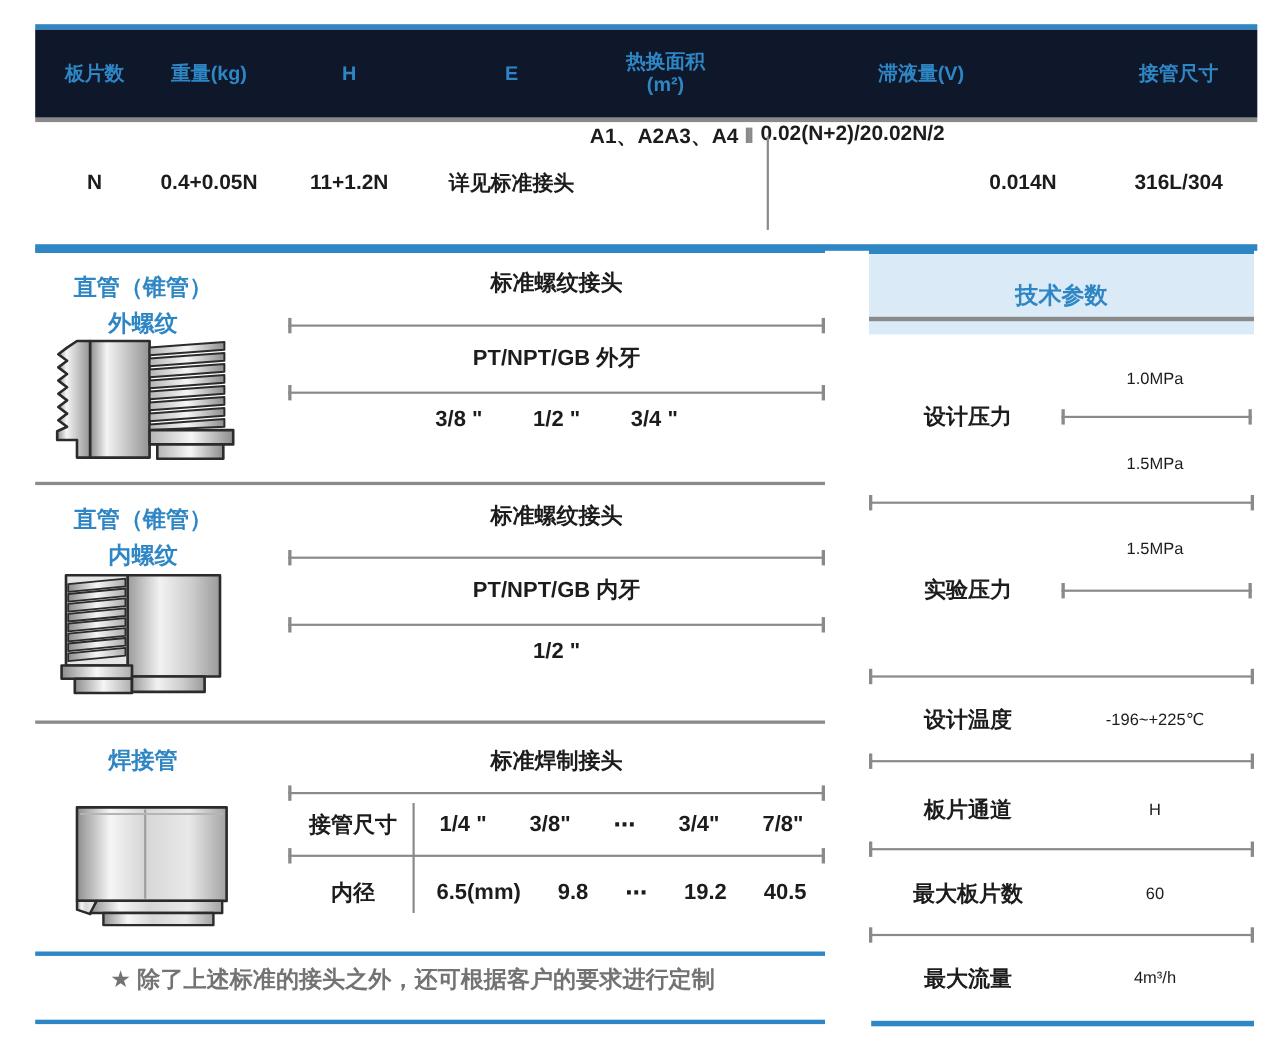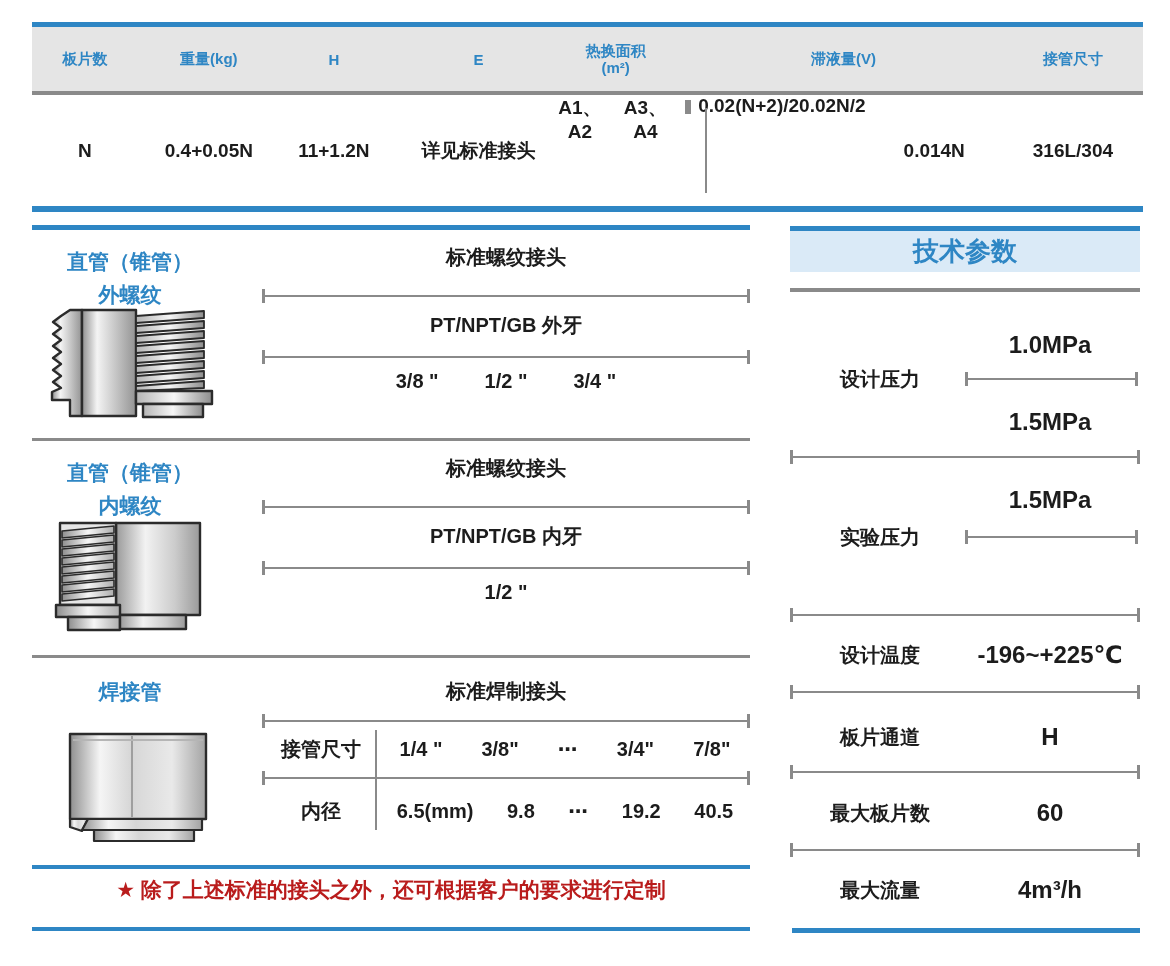--- a/index.html
+++ b/index.html
@@ -10,27 +10,27 @@
   .blue-rule{position:absolute;background:#2e86c4;}
   .gray-rule{position:absolute;background:#8a8a8a;}
   .dimline{position:absolute;height:2px;background:#8a8a8a;}
   .dimline::before,.dimline::after{content:"";position:absolute;top:-6px;width:3px;height:14px;background:#8a8a8a;}
   .dimline::before{left:0;}
   .dimline::after{right:0;}
 
   
   .spec-table{position:absolute;left:32px;top:22px;width:1111px;}
   .t-top{height:5px;background:#2e86c4;}
-  .t-header{display:flex;align-items:center;height:64px;background:#e5e5e5;color:#2e86c4;
-            font-size:15px;font-weight:600;}
+  .t-header{display:flex;align-items:center;height:80px;background:#0f172a;color:#2e86c4;
+            font-size:18px;font-weight:600;}
   .t-hborder{height:4px;background:#8a8a8a;}
   .t-row{display:flex;align-items:center;height:111px;font-size:19px;font-weight:600;}
   .t-bottom{height:6px;background:#2e86c4;}
   .cell{text-align:center;}
-  .c1{width:108px;}.c2{width:100px;margin-left:22px;}.c3{width:155px;}.c4{width:140px;}
+  .c1{width:108px;}.c2{width:100px;}.c3{width:155px;}.c4{width:140px;}
   .c5{width:325px;}.c6{width:140px;}.c7{width:143px;}
   .th-area{white-space:pre-line;line-height:1.15;}
 
   .holdup{position:relative;height:100%;display:flex;flex-direction:row;justify-content:center;}
   .holdup-row{display:flex;}
   .holdup-row span{flex:1;text-align:center;}
   .holdup .hl{position:relative;height:2px;background:#8a8a8a;margin:11px 10px;}
   .holdup .hl::before,.holdup .hl::after{content:"";position:absolute;top:-6px;width:3px;height:14px;background:#8a8a8a;}
   .holdup .hl::before{left:0;}
   .holdup .hl::after{right:0;}
@@ -52,34 +52,34 @@
   .weld-content .title{top:18px;}
   .weld-content .line1{top:60px;}
   .weld-content .line2{top:117px;}
   .w-row{position:absolute;left:0;right:0;height:30px;display:flex;align-items:center;font-size:20px;font-weight:600;}
   .w-row1{top:74px;}
   .w-row2{top:136px;}
   .w-row .rlabel{width:118px;text-align:center;}
   .w-row .rvals{flex:1;display:flex;justify-content:space-around;align-items:center;}
   .weld-vdiv{position:absolute;left:113px;top:70px;height:100px;width:2px;background:#8a8a8a;}
 
-  .note{position:absolute;left:32px;top:876px;width:718px;text-align:center;
-        font-size:21px;font-weight:600;color:#b91c1c;}
+  .note{position:absolute;left:16px;top:876px;width:718px;text-align:center;
+        font-size:21px;font-weight:600;color:#737373;}
 
   
   .tech-panel{position:absolute;left:790px;top:226px;width:350px;height:712px;}
   .tp-top{position:absolute;top:0;left:0;right:0;height:5px;background:#2e86c4;}
-  .tp-header{position:absolute;top:5px;left:0;right:0;height:41px;background:#daeaf7;
+  .tp-header{position:absolute;top:5px;left:0;right:0;height:73px;background:#daeaf7;
              display:flex;align-items:center;justify-content:center;color:#2e86c4;
-             font-size:26px;font-weight:600;}
+             font-size:21px;font-weight:600;}
   .tp-hborder{position:absolute;top:62px;left:0;right:0;height:4px;background:#8a8a8a;}
   .tp-label{position:absolute;left:28px;width:124px;height:26px;line-height:26px;text-align:center;
             font-size:20px;font-weight:600;}
   .tp-value{position:absolute;left:170px;width:180px;height:26px;line-height:26px;text-align:center;
-            font-size:24px;font-weight:700;}
+            font-size:15px;font-weight:400;}
   .tp-shortline{left:175px;width:173px;}
   .tp-fullline{left:0;width:350px;}
   .tp-bottom{position:absolute;top:702px;left:2px;right:0;height:5px;background:#2e86c4;}
 
   
   .fit path,.fit rect{stroke:#2b2b2b;stroke-linejoin:round;}
 </style>
 </head>
 <body>
 

